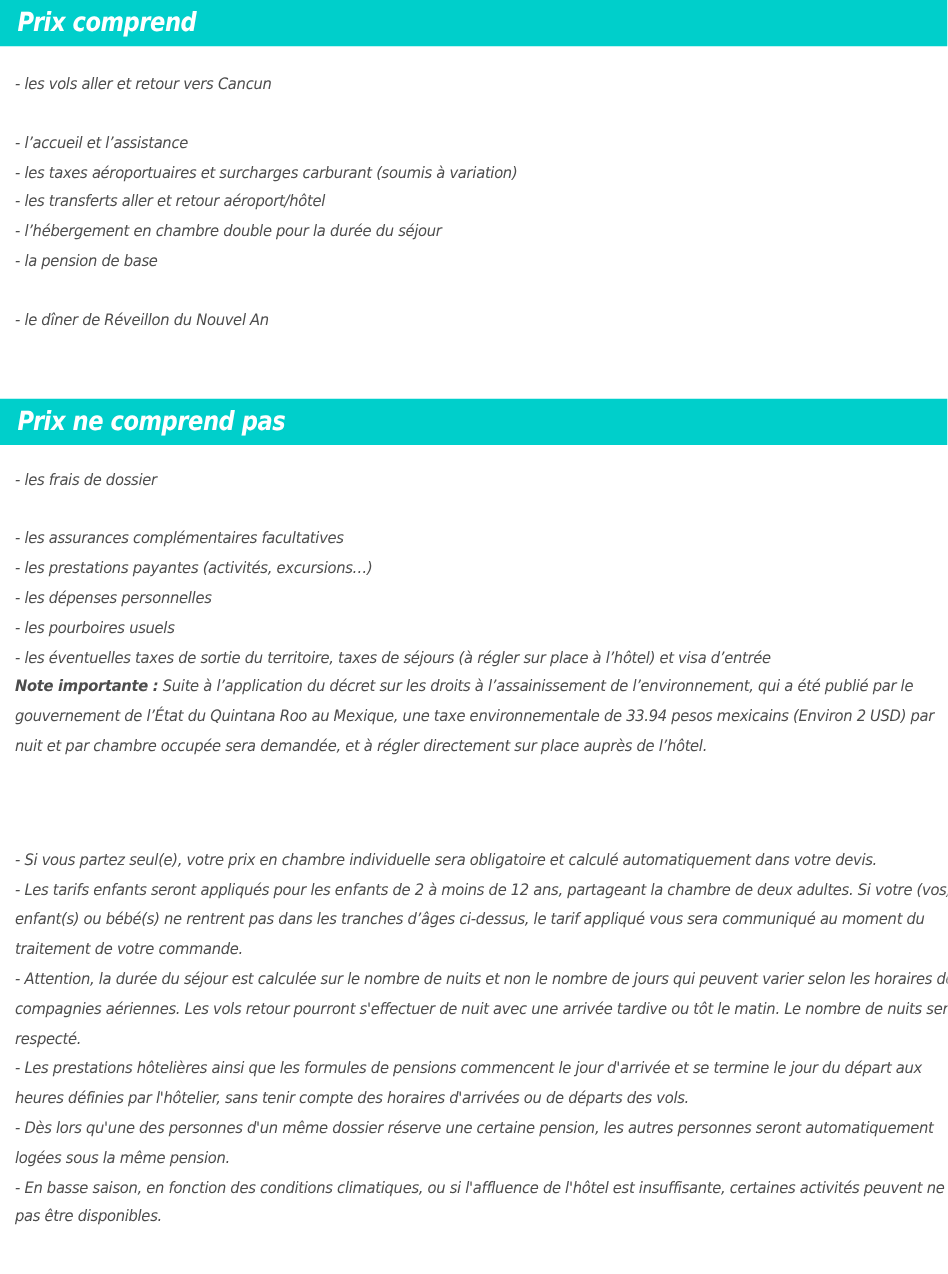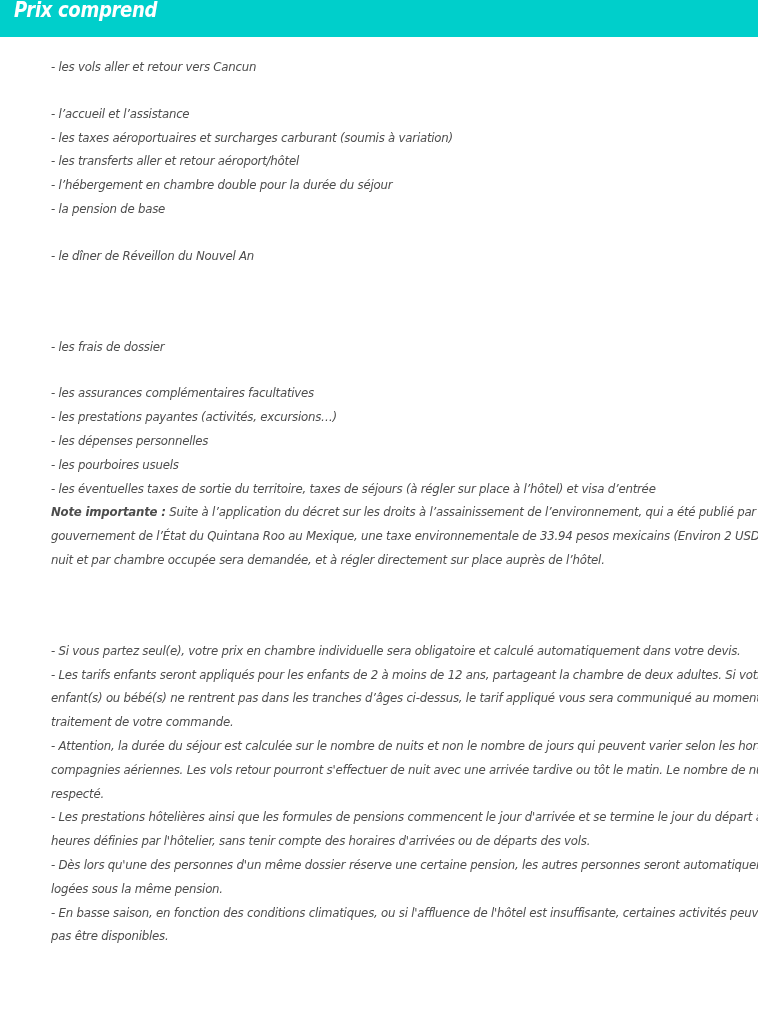--- a/index.html
+++ b/index.html
@@ -19,41 +19,41 @@
   .page {
     width: 758px;
     position: relative;
   }
 
   
   .section-header {
     background: #00cfcb;
     height: 37px;
     display: flex;
+    align-items: center;
     padding: 0 0 0 14px;
     box-sizing: border-box;
   }
   .section-header .section-title {
     color: #ffffff;
     font-family: "DejaVu Sans", "Liberation Sans", sans-serif;
     font-style: italic;
     font-weight: bold;
     font-size: 21px;
     line-height: 21px;
     letter-spacing: -0.4px;
     transform: scaleX(0.86);
     transform-origin: left center;
     white-space: nowrap;
   }
 
   
   .section-body {
     padding: 0 0 0 12px;
     box-sizing: border-box;
-    margin-left: 39px;
   }
 
   .line {
     font-family: "DejaVu Sans", "Liberation Sans", sans-serif;
     font-style: italic;
     font-size: 12.6px;
     line-height: 23.8px;
     color: #4d4d4d;
     letter-spacing: -0.25px;
     transform: scaleX(0.935);
@@ -93,20 +93,23 @@
     <div class="line">- les taxes aéroportuaires et surcharges carburant (soumis à variation)</div>
     <div class="line">- les transferts aller et retour aéroport/hôtel</div>
     <div class="line">- l’hébergement en chambre double pour la durée du séjour</div>
     <div class="line">- la pension de base</div>
     <div class="sp-blank"></div>
     <div class="line">- le dîner de Réveillon du Nouvel An</div>
   </div>
 
   <div class="sp-gap-1"></div>
 
+  <div class="section-header">
+    <span class="section-title">Prix ne comprend pas</span>
+  </div>
   <div class="section-body">
     <div class="sp-top-2"></div>
     <div class="line">- les frais de dossier</div>
     <div class="sp-blank"></div>
     <div class="line">- les assurances complémentaires facultatives</div>
     <div class="line">- les prestations payantes (activités, excursions…)</div>
     <div class="line">- les dépenses personnelles</div>
     <div class="line">- les pourboires usuels</div>
     <div class="line">- les éventuelles taxes de sortie du territoire, taxes de séjours (à régler sur place à l’hôtel) et visa d’entrée</div>
     <div class="line wrap"><b>Note importante :</b><span> Suite à l’application du décret sur les droits à l’assainissement de l’environnement, qui a été publié par le gouvernement de l’État du Quintana Roo au Mexique, une taxe environnementale de 33.94 pesos mexicains (Environ 2 USD) par nuit et par chambre occupée sera demandée, et à régler directement sur place auprès de l’hôtel.</span></div>

